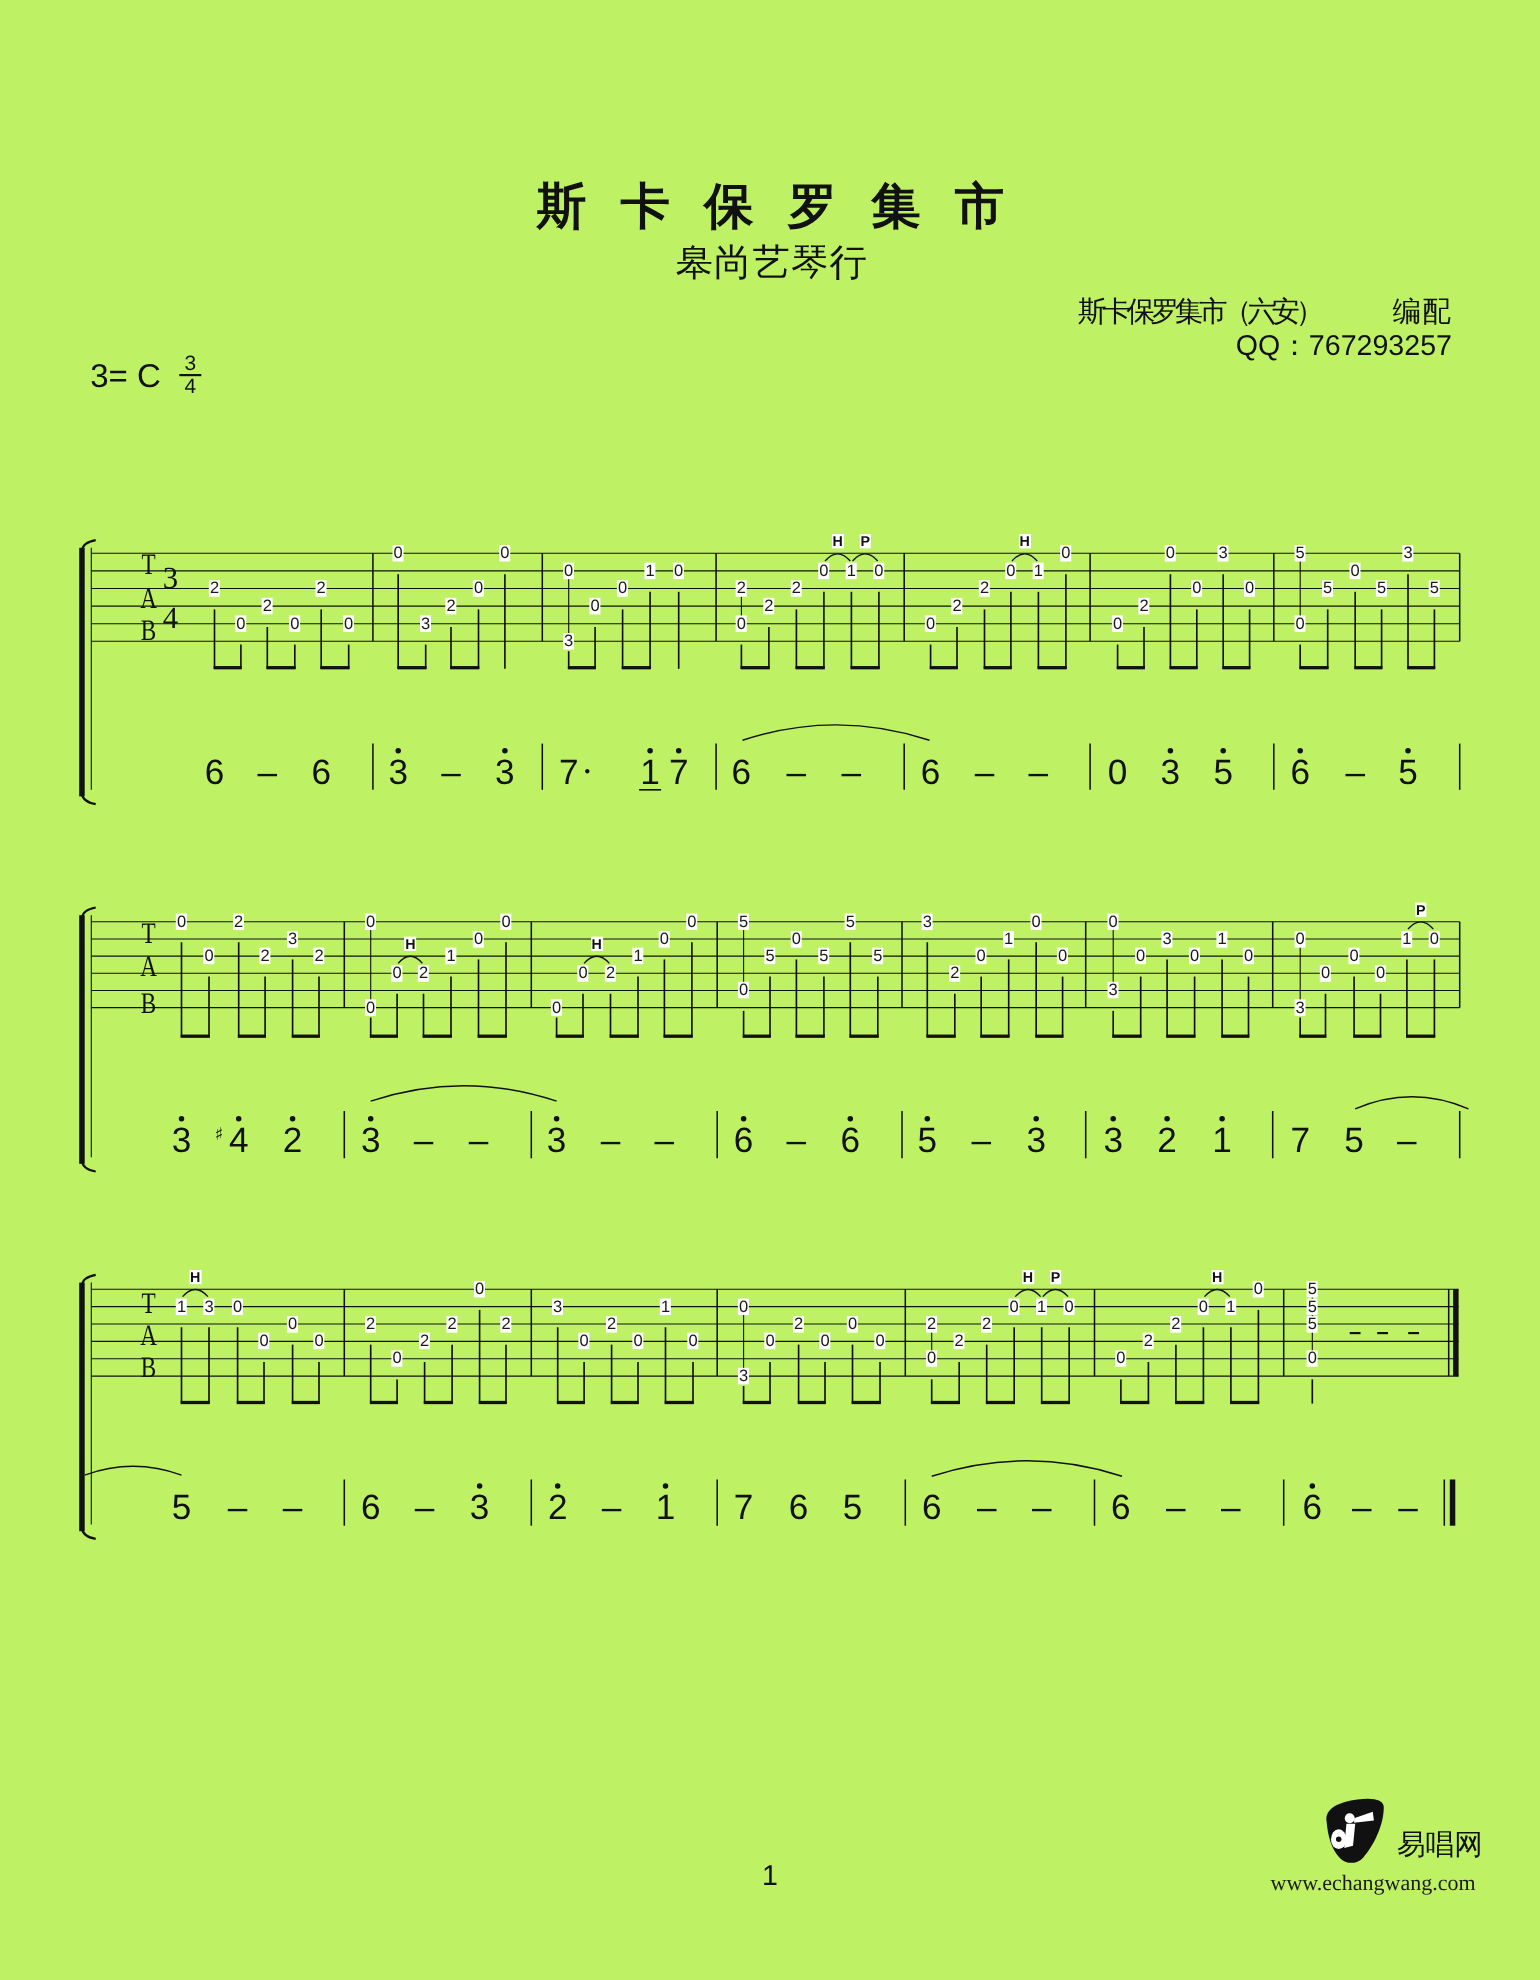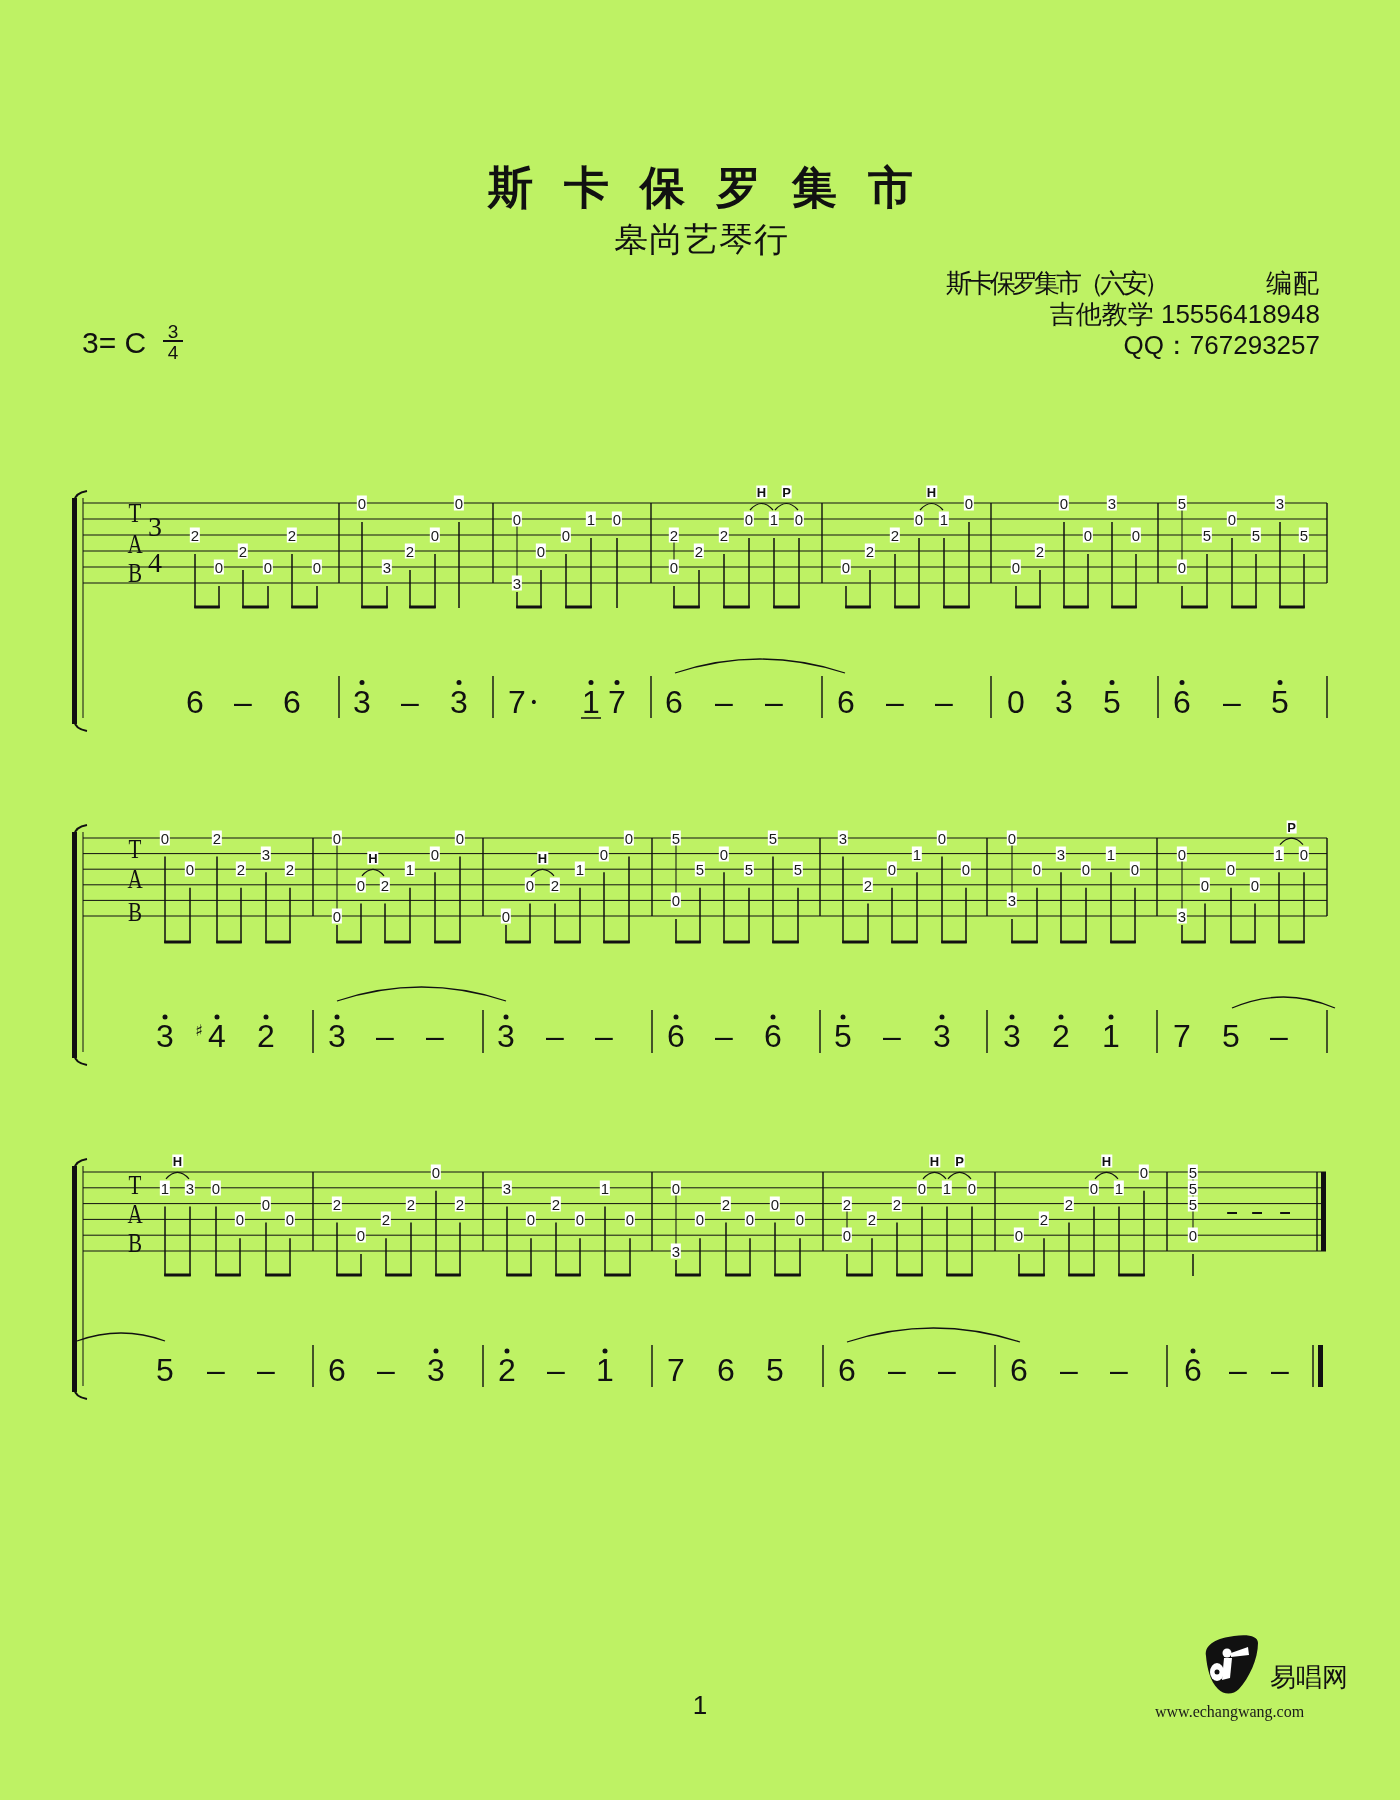--- a/index.html
+++ b/index.html
@@ -8,55 +8,54 @@
   #score-lines{position:absolute;left:0;top:0;width:1400px;height:1800px;}
   #score{position:absolute;left:0;top:0;width:1400px;height:1800px;}
   .abs{position:absolute;white-space:nowrap;line-height:1;}
   .title{left:488px;top:164px;font-size:45px;line-height:48px;letter-spacing:31px;font-weight:bold;
          font-family:"DejaVu Sans",sans-serif;}
   .subtitle{left:614px;top:221px;font-size:34px;line-height:36px;letter-spacing:1px;
             font-family:"DejaVu Sans",sans-serif;}
   .credits{position:absolute;right:80px;top:268px;text-align:right;font-size:26px;line-height:31px;
            font-family:"Liberation Sans","DejaVu Sans",sans-serif;white-space:nowrap;}
   .credits .cond{letter-spacing:-4px;}
-  .credits .role{margin-left:100px;letter-spacing:1px;}
+  .credits .role{margin-left:66px;letter-spacing:1px;}
   .key{left:82px;top:343px;transform:translateY(-50%);font-size:30px;}
   .frac{position:absolute;left:163px;top:322px;width:20px;height:40px;}
   .frac span{position:absolute;left:50%;transform:translate(-50%,-50%);font-size:19px;line-height:1;}
   .frac .ft{top:9px;}
   .frac .fb{top:30px;}
   .frac .fl{position:absolute;left:0;top:18px;width:20px;height:1.5px;background:#111;}
   .g{position:absolute;transform:translate(-50%,-50%);line-height:1;white-space:nowrap;color:#111;}
   .fret{font-family:"Liberation Sans",sans-serif;font-size:15px;background:#ffffff;padding:0 1px;color:#1a1a1a;}
   .clef{font-family:"Liberation Serif",serif;font-size:27px;transform:translate(-50%,-50%) scaleX(.78);}
   .tsig{font-family:"Liberation Serif",serif;font-size:28px;}
   .tech{font-family:"Liberation Sans",sans-serif;font-size:13px;font-weight:bold;background:#ffffff;padding:0 1px;}
   .jp{font-family:"Liberation Sans",sans-serif;font-size:32px;}
   .jp-acc{font-family:"DejaVu Sans",sans-serif;font-size:16px;}
   .jp-dot{font-family:"DejaVu Sans",sans-serif;font-size:14px;}
   .tab-rest{font-family:"Liberation Sans",sans-serif;font-size:20px;font-weight:bold;}
   .pageno{left:700px;top:1705px;transform:translate(-50%,-50%);font-size:26px;}
   .pick{position:absolute;left:1200px;top:1634px;}
   .logo-name{left:1270px;top:1677px;transform:translateY(-50%);font-size:26px;font-family:"DejaVu Serif",serif;}
-  .logo-url{left:1155px;top:1712px;transform:translateY(-50%);font-size:16px;font-family:"Liberation Serif",serif;color:#1a1a1a;}
+  .logo-url{left:1155px;top:1712px;transform:translateY(-50%);font-size:20px;font-family:"Liberation Serif",serif;color:#1a1a1a;}
 </style>
 </head>
 <body>
 
 <div id="page">
 
   <div>
     <div class="abs title">斯卡保罗集市</div>
     <div class="abs subtitle">皋尚艺琴行</div>
 
     <div class="credits">
       <div>
         <span class="cond">斯卡保罗集市（六安）</span><span class="role">编配</span>
       </div>
-      <div>吉他教学 15556418948</div>
       <div>QQ：767293257</div>
     </div>
 
     <div class="abs key">3= C</div>
     <div class="frac">
       <span class="ft">3</span>
       <div class="fl"></div>
       <span class="fb">4</span>
     </div>
   </div>

